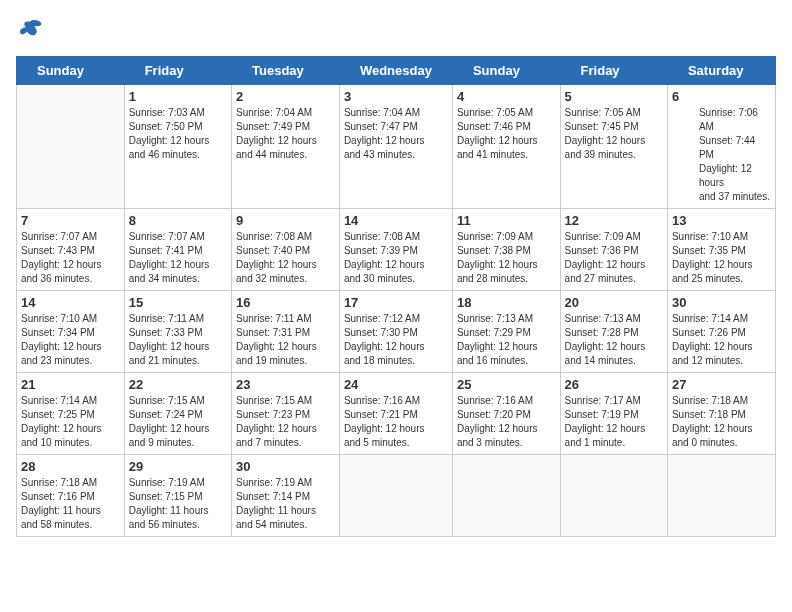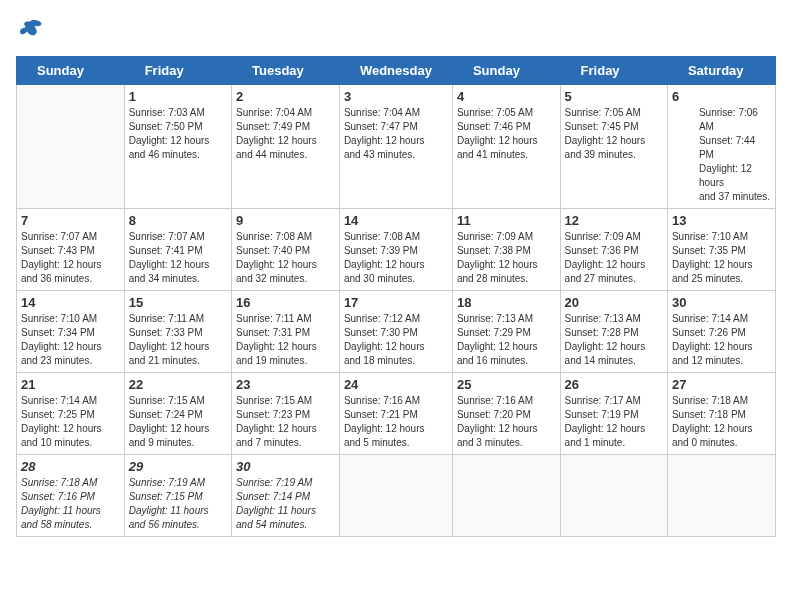--- a/index.html
+++ b/index.html
@@ -74,21 +74,20 @@
     .day-info {
       font-size: 10px;
       color: #333;
       line-height: 1.4;
     }
     tbody tr td.empty {
       background: #f9f9f9;
     }
     tbody tr:last-child td {
       border-bottom: 1px solid #ccc;
-      font-style: italic;
     }
   </style>
 </head>
 <body>
 
 <div class="header">
   <div class="logo">
     <div>
       <svg class="logo-bird" viewBox="0 0 40 40">
         <path d="M20 8 C24 4, 34 6, 36 10 C38 14, 30 16, 26 14 C28 18, 32 22, 28 26 C24 30, 18 26, 16 22 C12 26, 8 28, 6 24 C4 20, 10 16, 14 16 C10 12, 12 8, 16 8 Z" fill="#2a6db5"></path>

